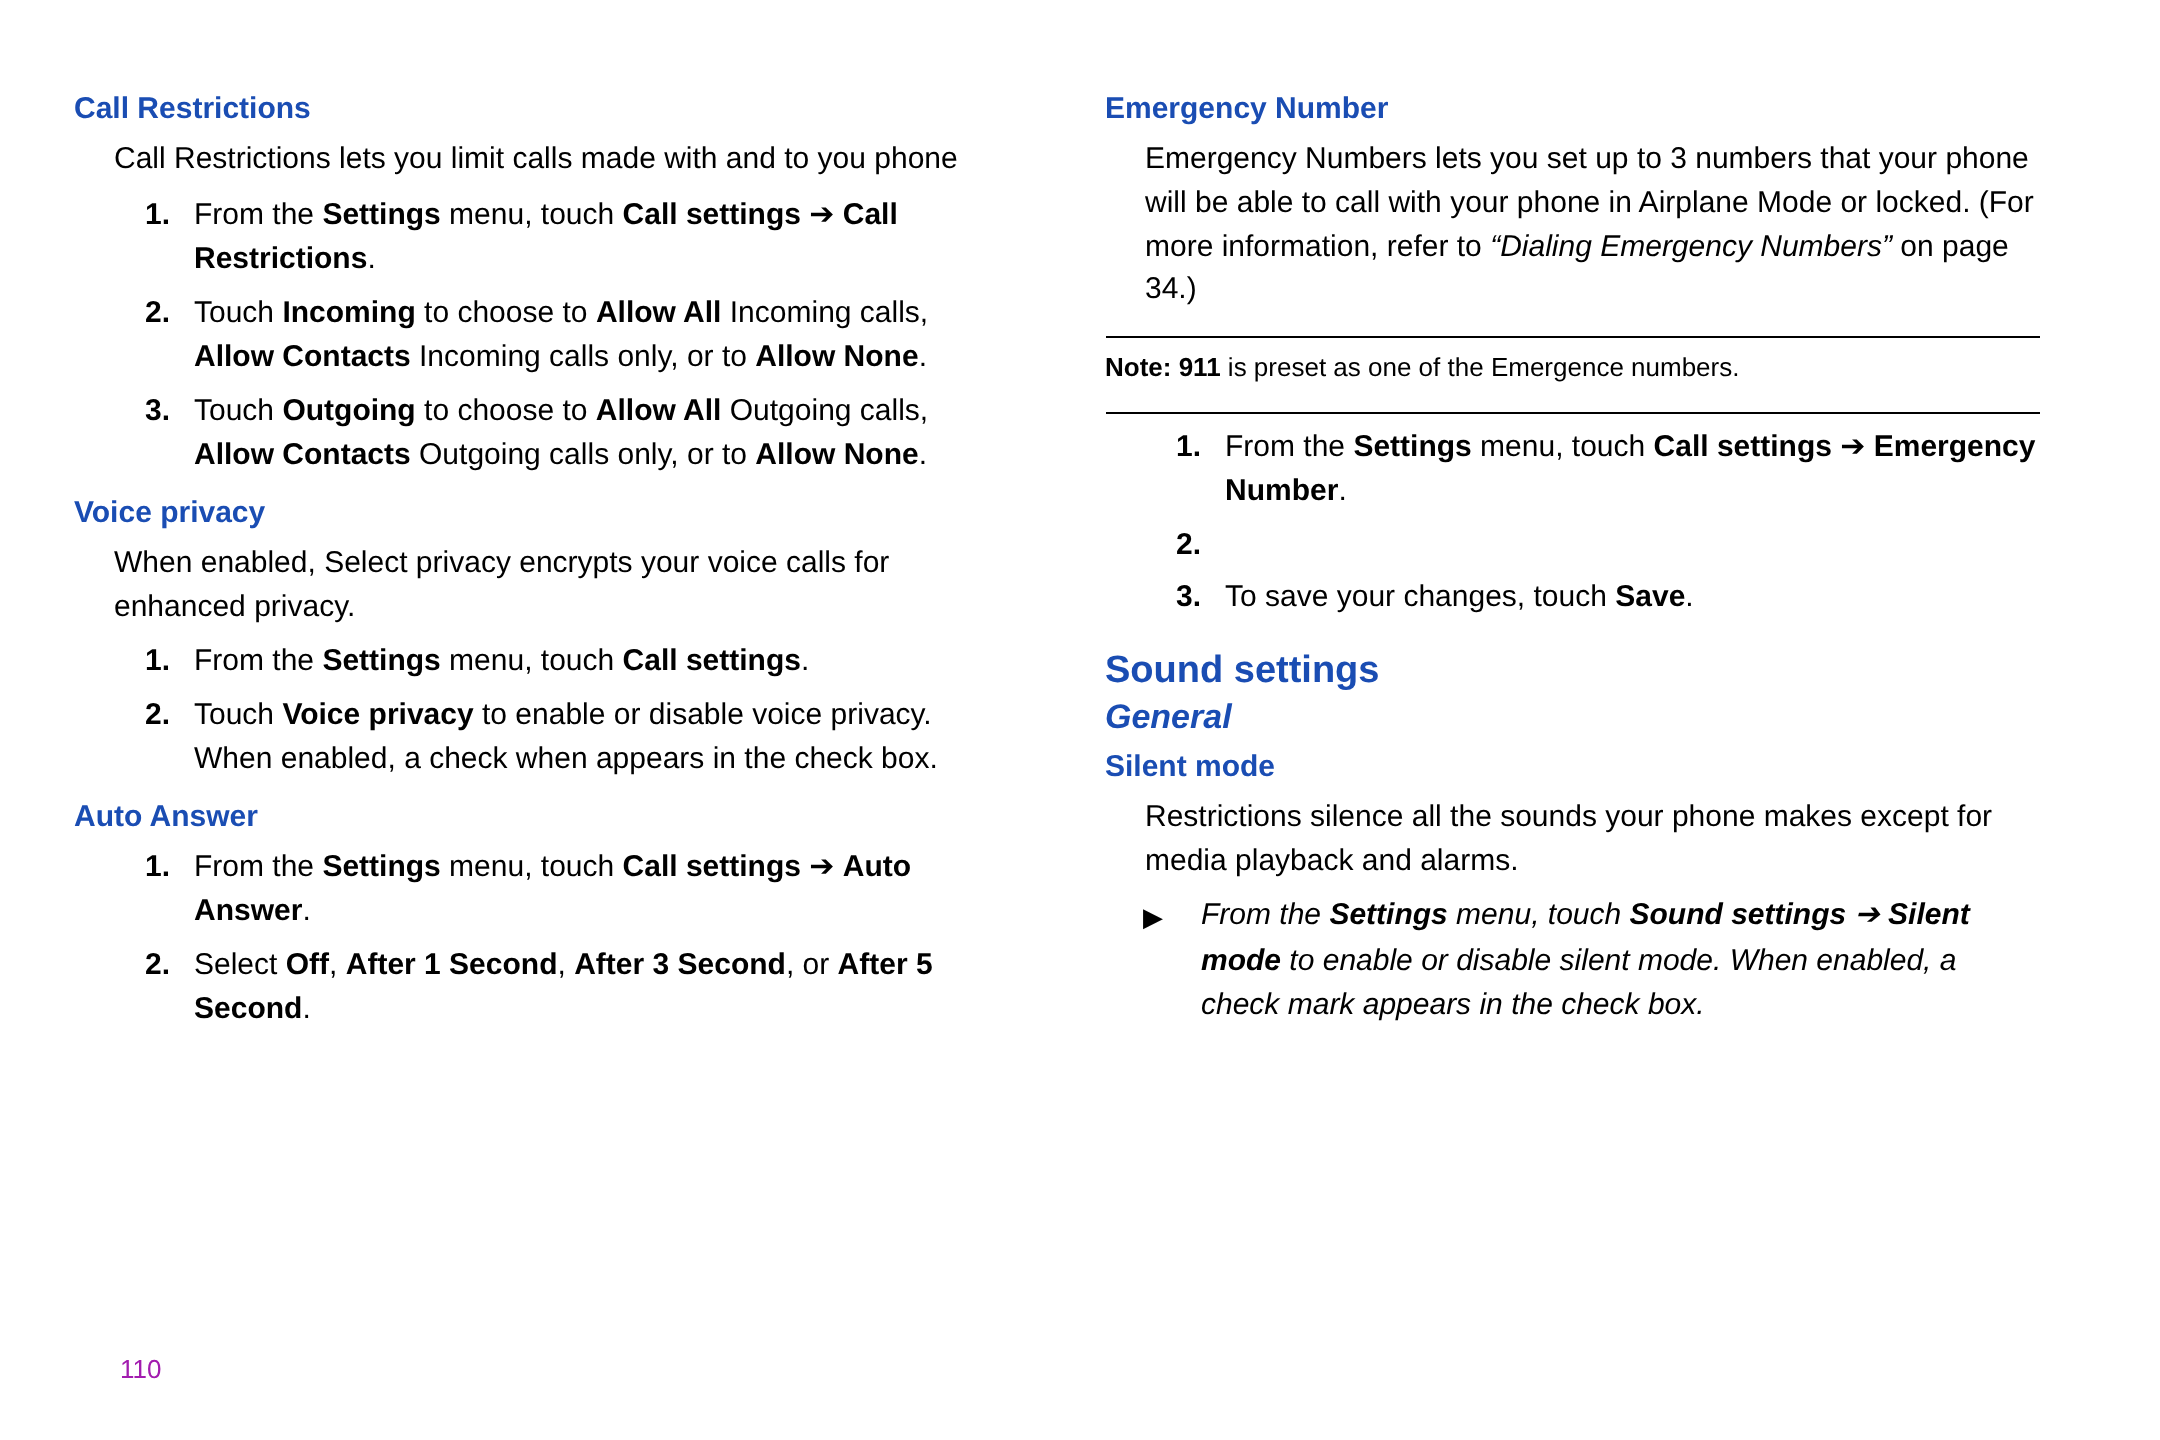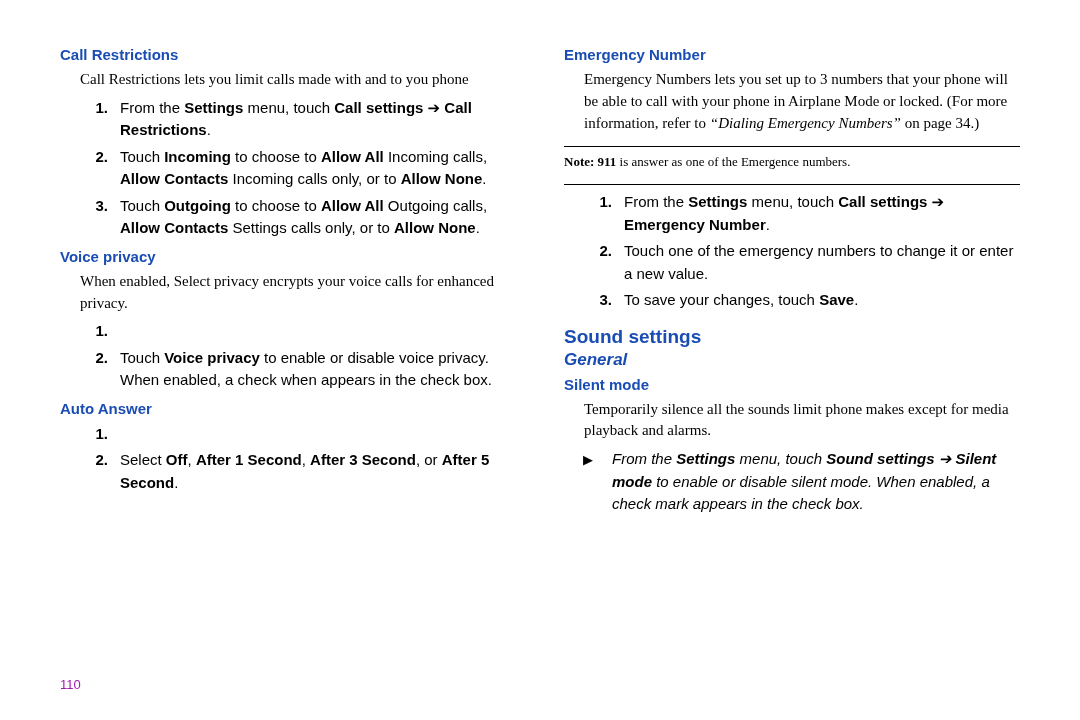--- a/index.html
+++ b/index.html
@@ -7,21 +7,21 @@
     padding: 0;
     width: 1080px;
     height: 720px;
     background: #fff;
     font-family: Arial, Helvetica, sans-serif;
     color: #000;
     font-size: 15px;
   }
   .page {
     display: flex;
-    padding: 40px 48px 20px 48px;
+    padding: 40px 48px 20px 25px;
     box-sizing: border-box;
     width: 1080px;
     height: 720px;
     position: relative;
   }
   .col {
     flex: 1;
     padding: 0 12px;
     box-sizing: border-box;
   }
@@ -41,21 +41,20 @@
   }
   h3.ital {
     color: #1a4db3;
     font-weight: bold;
     font-size: 17px;
     margin: 2px 0 2px 0;
   }
   p {
     margin: 6px 0;
     line-height: 1.45;
-    font-family: Liberation Serif, serif;
   }
   .indent {
     margin-left: 20px;
   }
   ol.num {
     list-style: none;
     padding: 0;
     margin: 4px 0 8px 0;
   }
   ol.num > li {
@@ -124,88 +123,93 @@
       </li>
       <li>
         <span class="numlabel">2.</span>
         <span class="numbody">
           <span>Touch </span><span class="b">Incoming</span><span> to choose to </span><span class="b">Allow All</span><span> Incoming calls, </span><span class="b">Allow Contacts</span><span> Incoming calls only, or to </span><span class="b">Allow None</span><span>.</span>
         </span>
       </li>
       <li>
         <span class="numlabel">3.</span>
         <span class="numbody">
-          <span>Touch </span><span class="b">Outgoing</span><span> to choose to </span><span class="b">Allow All</span><span> Outgoing calls, </span><span class="b">Allow Contacts</span><span> Settings calls only, or to </span><span class="b">Allow None</span><span>.</span>
+          <span>Touch </span><span class="b">Outgoing</span><span> to choose to </span><span class="b">Allow All</span><span> Outgoing calls, </span><span class="b">Allow Contacts</span><span> Outgoing calls only, or to </span><span class="b">Allow None</span><span>.</span>
         </span>
       </li>
     </ol>
 
     <h3 class="blue">Voice privacy</h3>
     <p class="indent">When enabled, Select privacy encrypts your voice calls for enhanced privacy.</p>
     <ol class="num">
       <li>
         <span class="numlabel">1.</span>
+        <span class="numbody">
+          <span>From the </span><span class="b">Settings</span><span> menu, touch </span><span class="b">Call settings</span><span>.</span>
+        </span>
       </li>
       <li>
         <span class="numlabel">2.</span>
         <span class="numbody">
           <span>Touch </span><span class="b">Voice privacy</span><span> to enable or disable voice privacy. When enabled, a check when appears in the check box.</span>
         </span>
       </li>
     </ol>
 
     <h3 class="blue">Auto Answer</h3>
     <ol class="num">
       <li>
         <span class="numlabel">1.</span>
+        <span class="numbody">
+          <span>From the </span><span class="b">Settings</span><span> menu, touch </span><span class="b">Call settings</span><span> ➔ </span><span class="b">Auto Answer</span><span>.</span>
+        </span>
       </li>
       <li>
         <span class="numlabel">2.</span>
         <span class="numbody">
           <span>Select </span><span class="b">Off</span><span>, </span><span class="b">After 1 Second</span><span>, </span><span class="b">After 3 Second</span><span>, or </span><span class="b">After 5 Second</span><span>.</span>
         </span>
       </li>
     </ol>
   </div>
 
   <div class="col col-right">
     <h3 class="blue">Emergency Number</h3>
     <p class="indent">
       <span>Emergency Numbers lets you set up to 3 numbers that your phone will be able to call with your phone in Airplane Mode or locked. (For more information, refer to </span><span class="ital">“Dialing Emergency Numbers”</span><span> on page 34.)</span>
     </p>
 
     <hr class="note-sep">
     <p class="note">
-      <span class="b">Note: 911</span><span> is answer as one of the Emergence numbers.</span>
+      <span class="b">Note: 911</span><span> is preset as one of the Emergence numbers.</span>
     </p>
     <hr class="note-sep">
 
     <ol class="num">
       <li>
         <span class="numlabel">1.</span>
         <span class="numbody">
           <span>From the </span><span class="b">Settings</span><span> menu, touch </span><span class="b">Call settings</span><span> ➔ </span><span class="b">Emergency Number</span><span>.</span>
         </span>
       </li>
       <li>
         <span class="numlabel">2.</span>
-        <span class="numbody">Touch one of the emergency numbers to change it or enter a new value.</span>
       </li>
       <li>
         <span class="numlabel">3.</span>
         <span class="numbody">
           <span>To save your changes, touch </span><span class="b">Save</span><span>.</span>
         </span>
       </li>
     </ol>
 
     <h2 class="section">Sound settings</h2>
     <h3 class="ital">General</h3>
     <h3 class="blue">Silent mode</h3>
-    <p class="indent">Temporarily silence all the sounds limit phone makes except for media playback and alarms.</p>
+    <p class="indent">Restrictions silence all the sounds your phone makes except for media playback and alarms.</p>
 
     <div class="bullet-row">
       <span class="tri">▶</span>
       <span class="bulbody">
         <span>From the </span><span class="b">Settings</span><span> menu, touch </span><span class="b">Sound settings</span><span> ➔ </span><span class="b">Silent mode</span><span> to enable or disable silent mode. When enabled, a check mark appears in the check box.</span>
       </span>
     </div>
   </div>
 
   <div class="pagenum">110</div>

